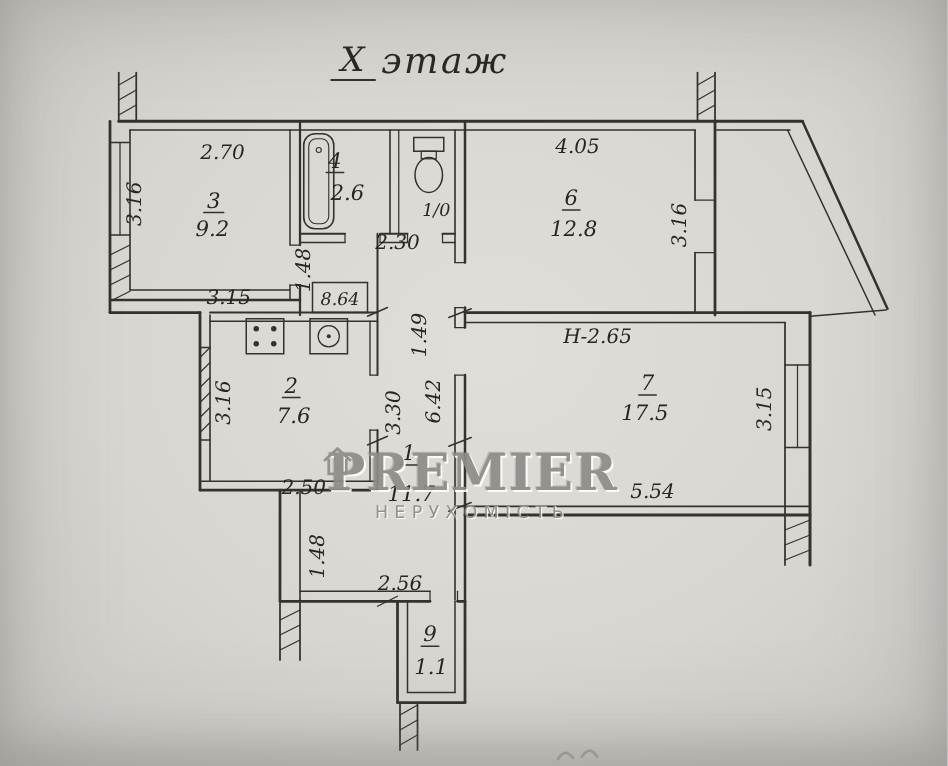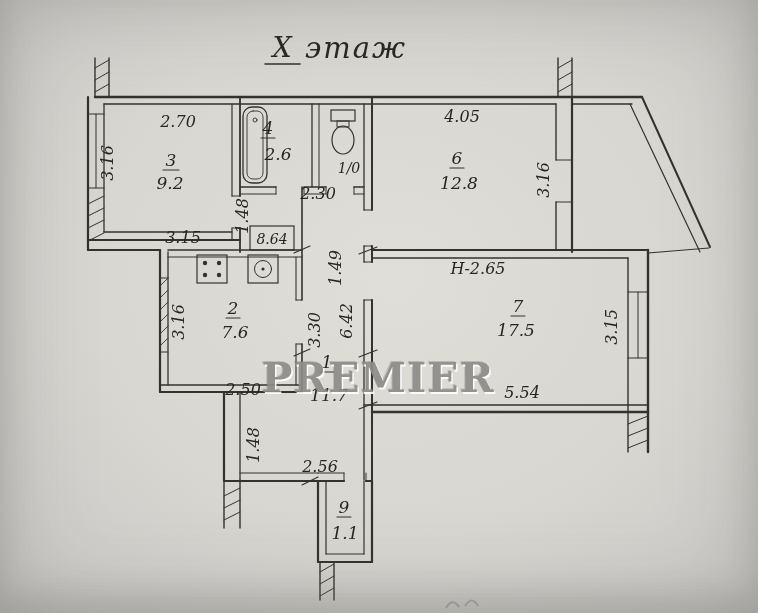--- a/index.html
+++ b/index.html
@@ -312,15 +312,22 @@
   </g>
 
   <g opacity=".55">
     <path d="M446,608 q6,-11 13,-1" stroke="#8a8a88" stroke-width="2.2" fill="none"></path>
     <path d="M465,606 q7,-11 13,0" stroke="#8a8a88" stroke-width="2.2" fill="none"></path>
   </g>
 </svg>
 
 <div class="watermark">
   <span class="brand">Premier</span>
+  <div class="subrow">
+    <span class="sub">НЕРУХОМІСТЬ</span>
+    <svg width="24" height="26" viewBox="0 0 24 26">
+      <path d="M2,12 L12,3 L22,12" stroke="#8e8c88" stroke-width="2.4" fill="none" stroke-linecap="round"></path>
+      <path d="M5,11 L5,23 L19,23 L19,11" stroke="#8e8c88" stroke-width="2.2" fill="none"></path>
+    </svg>
+  </div>
 </div>
 
 </div>
 
 </body></html>

